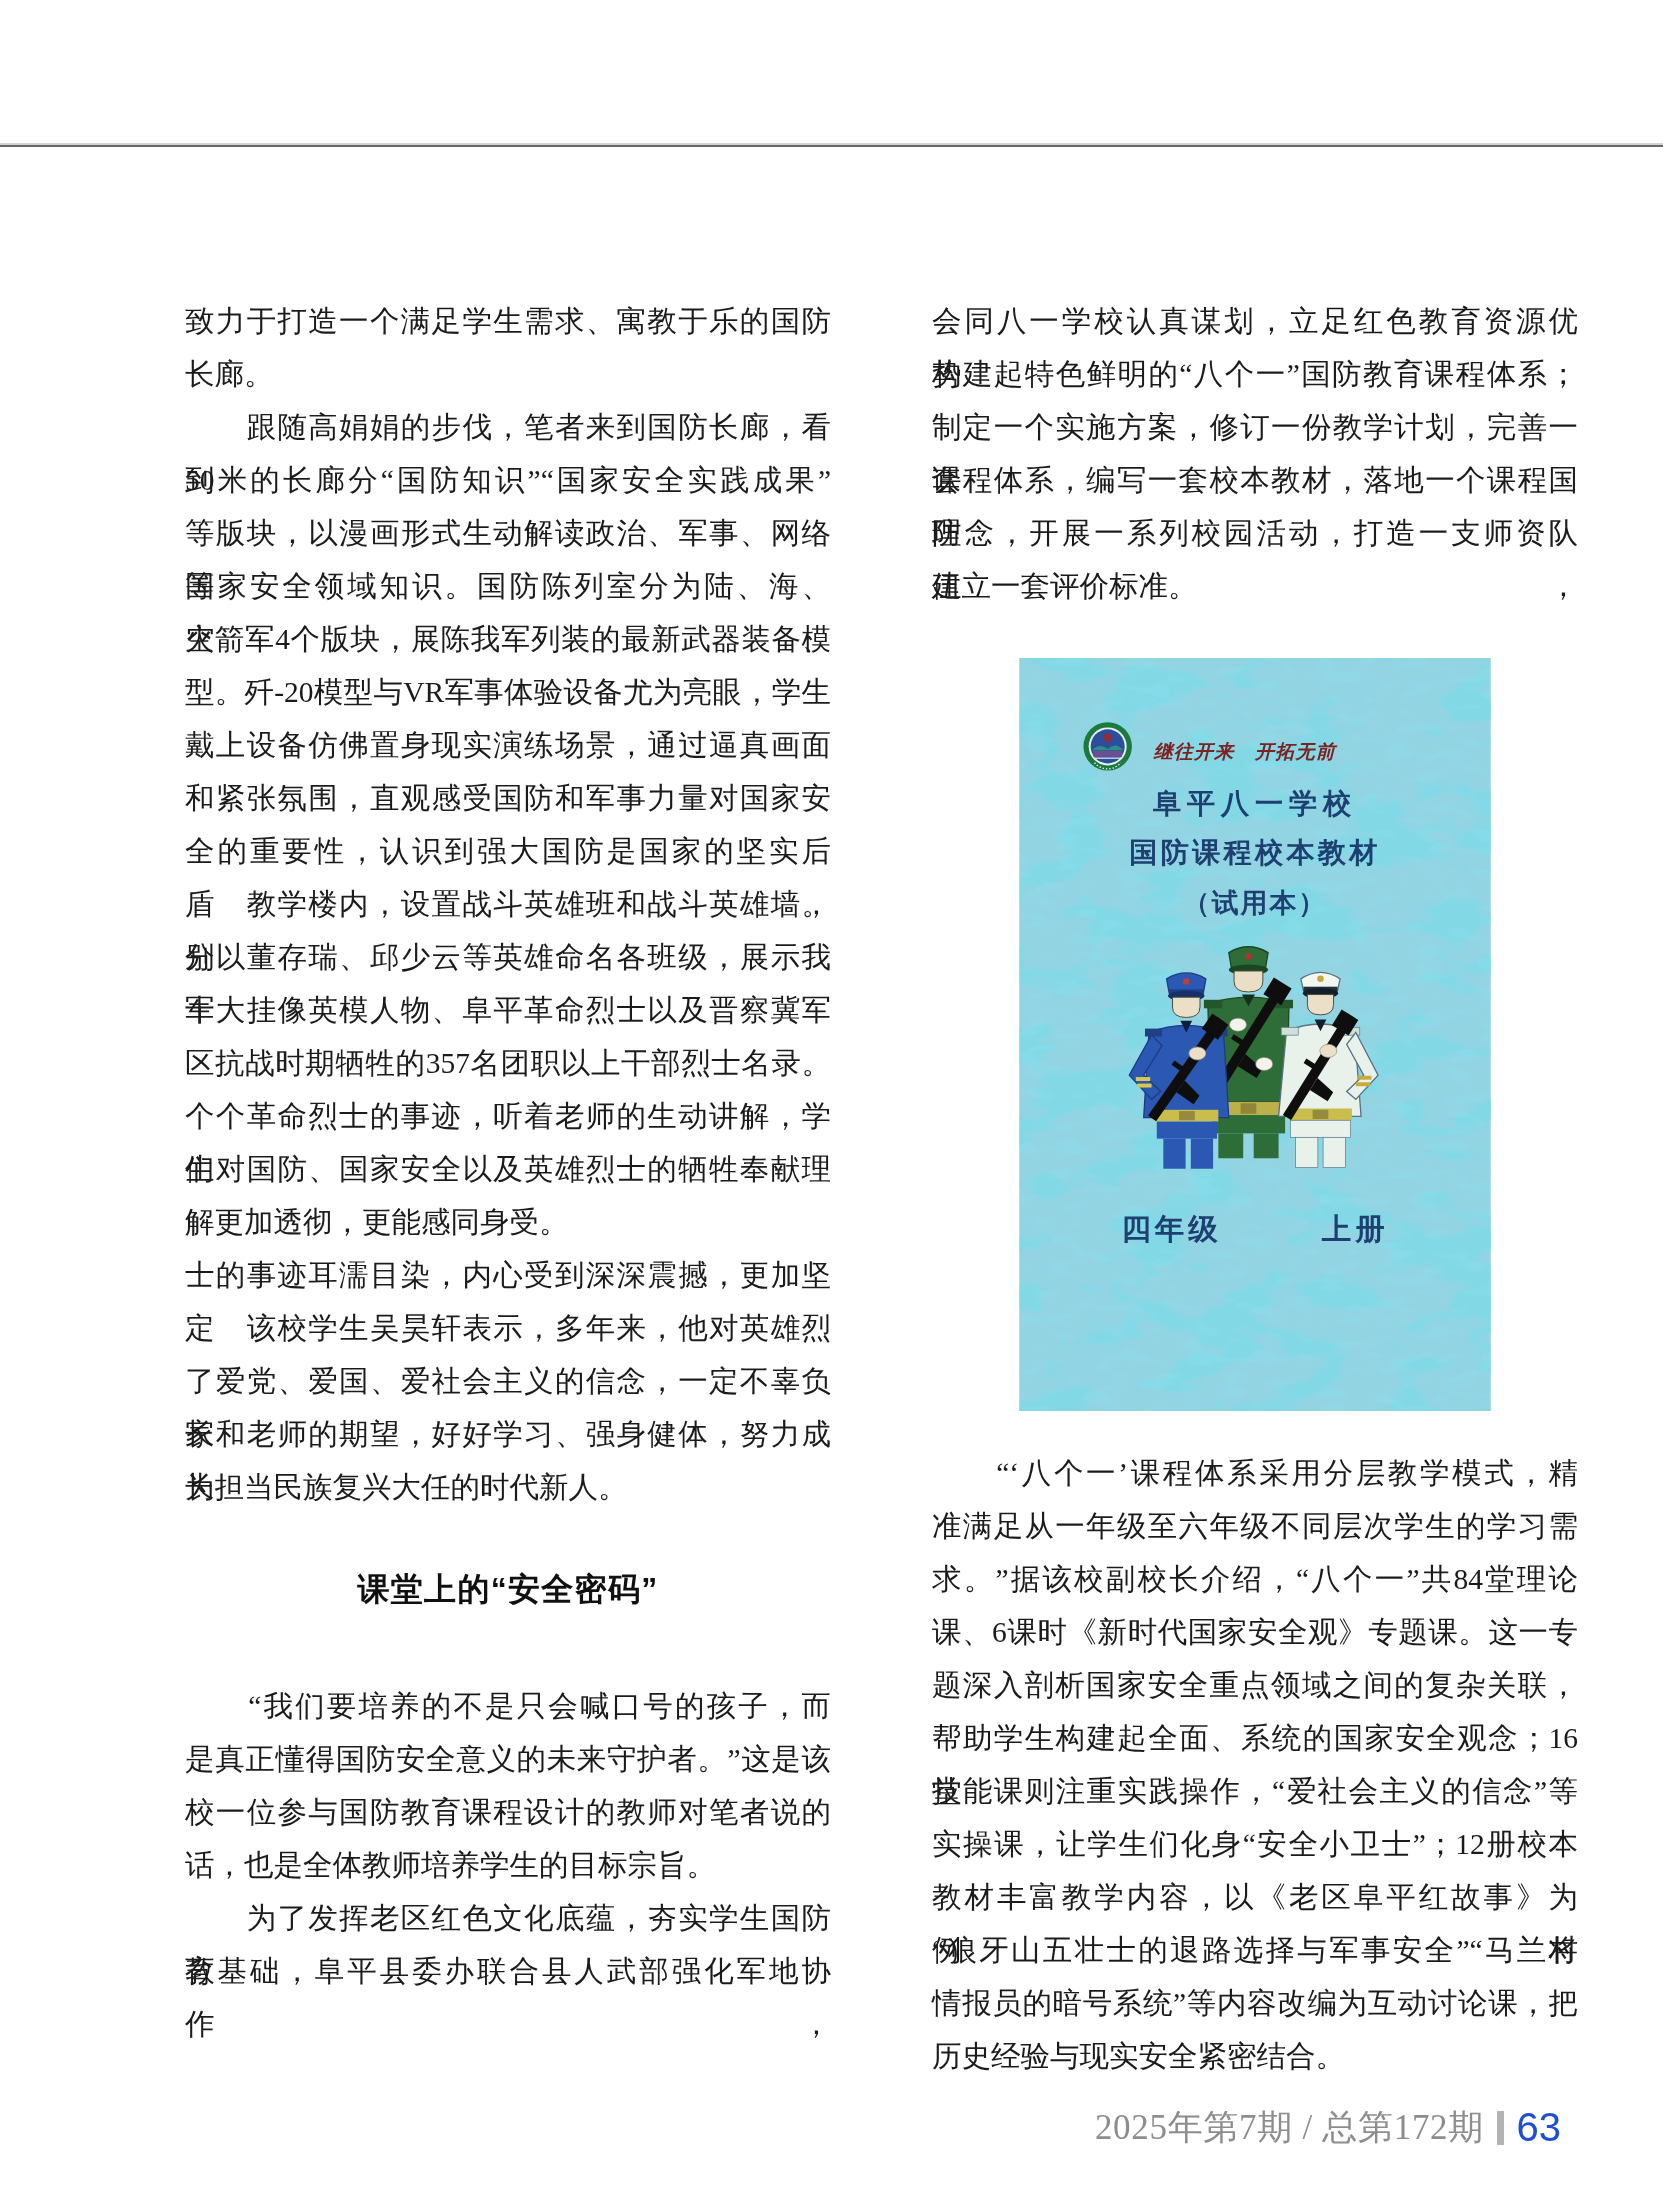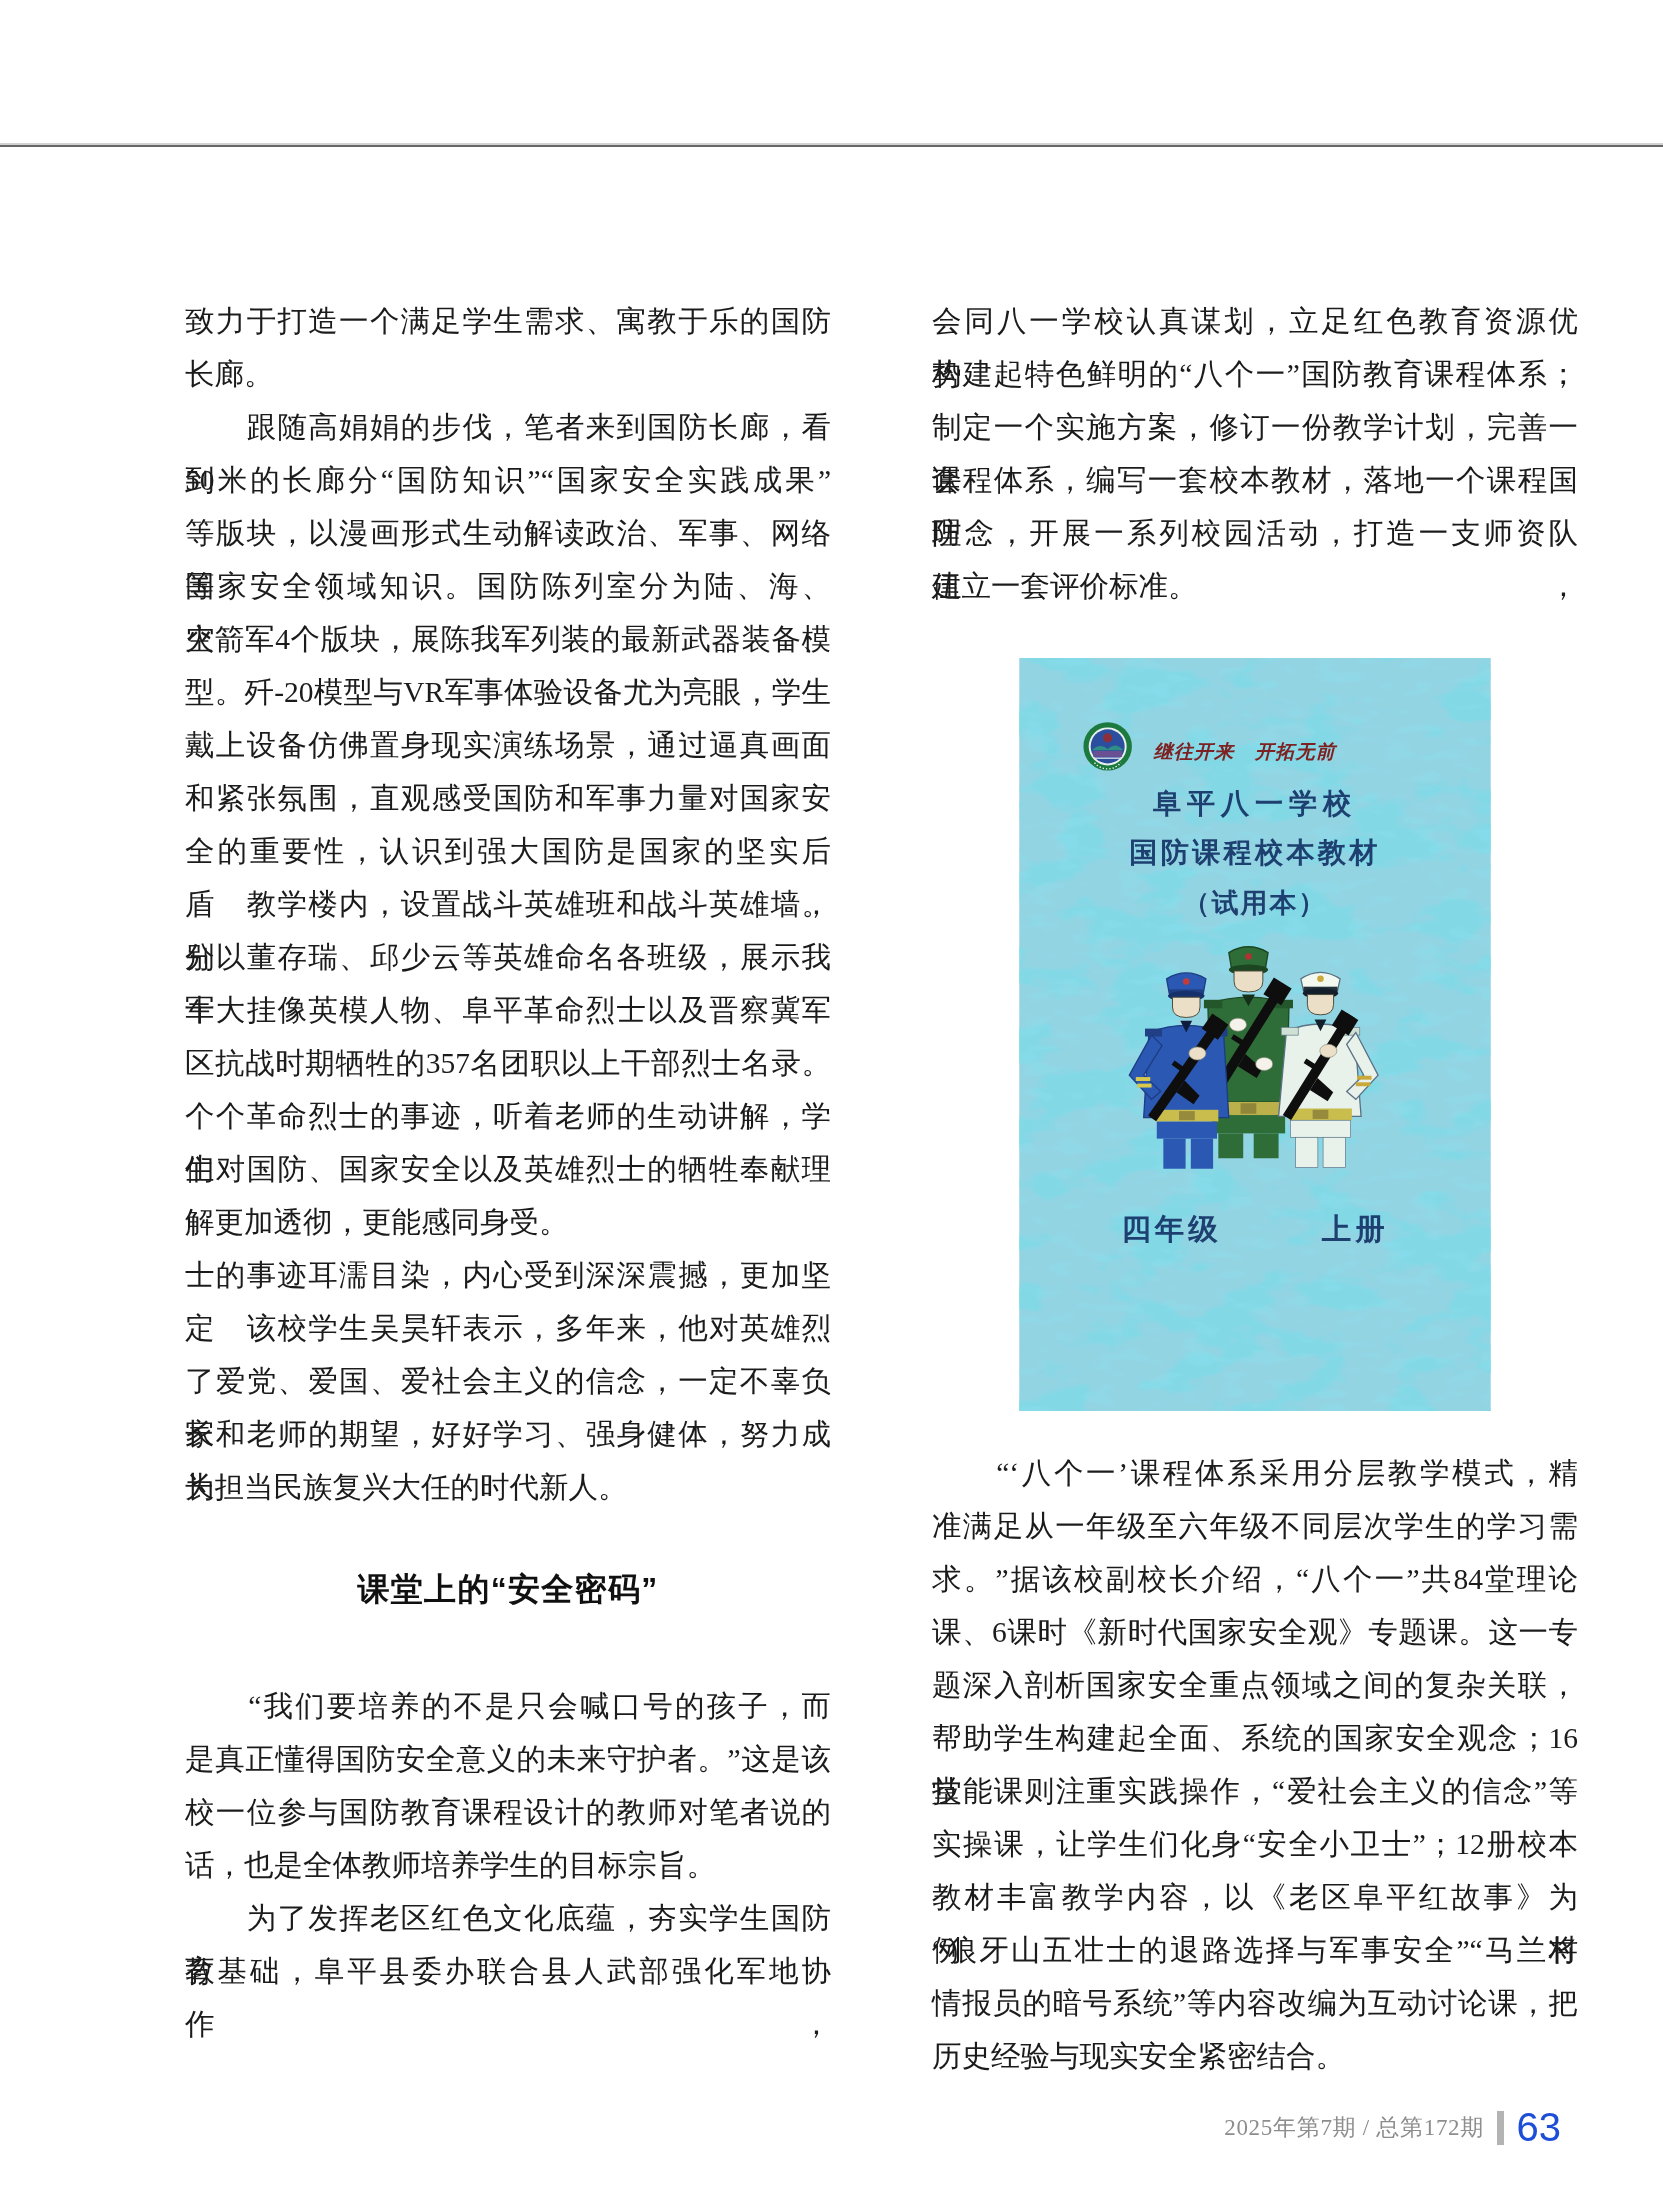--- a/index.html
+++ b/index.html
@@ -35,21 +35,21 @@
   .cover-wrap{
     width:472px;height:778px;margin:45px auto 11px auto;
     position:relative;
   }
   .cover-wrap svg{display:block;width:472px;height:753px;}
   .footer{
     position:absolute;top:2104px;right:103px;height:47px;
     display:flex;align-items:center;gap:13px;
   }
   .footer-issue{
-    font-size:23px;color:#8d8d8d;letter-spacing:0.7px;
+    font-size:35px;color:#8d8d8d;letter-spacing:0.7px;
     font-family:"Liberation Serif","DejaVu Serif",serif;
   }
   .footer-bar{width:6.5px;height:34px;background:#b3b3b3;}
   .footer-page{
     font-size:40px;color:#1d4ed8;font-weight:500;
     font-family:Liberation Sans, sans-serif;
   }
 </style>
 </head>
 <body>

